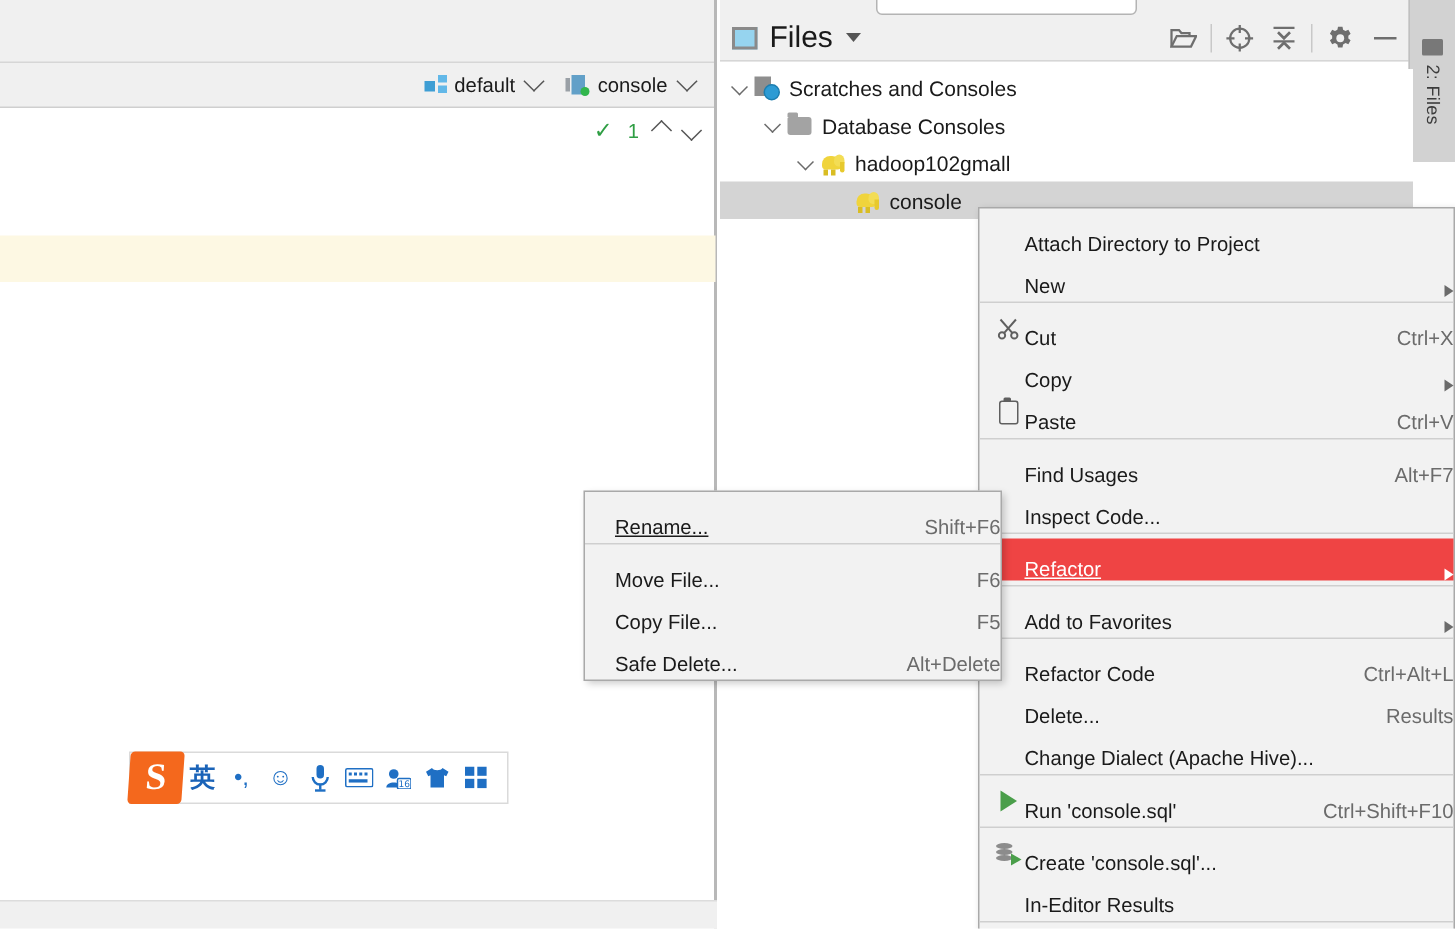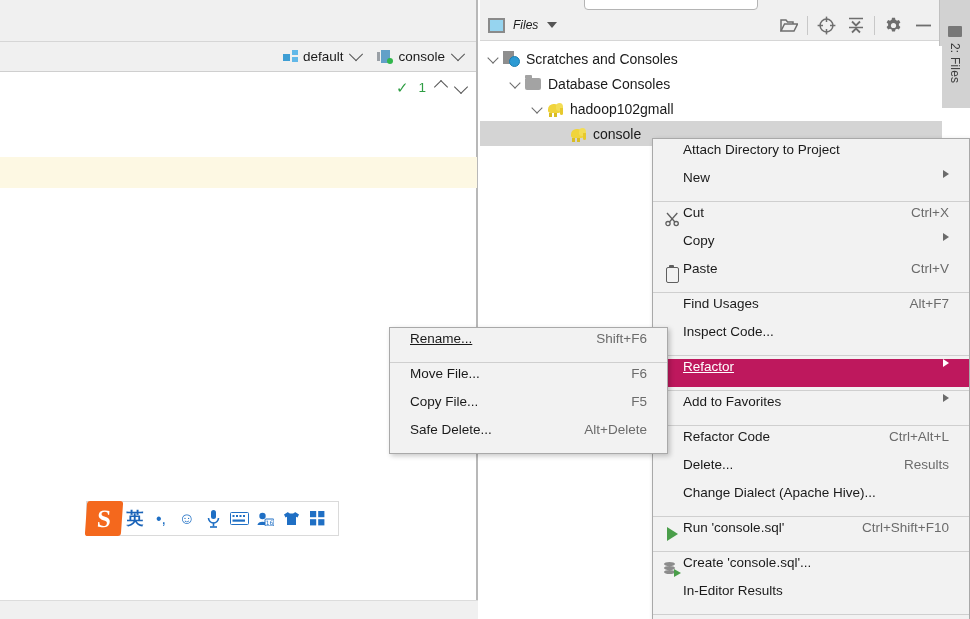--- a/index.html
+++ b/index.html
@@ -179,23 +179,22 @@
   }
   #files-title-icon {
     width: 17px; height: 15px;
     margin-left: 8px;
     border: 2px solid #8a8a8a;
     background: #96d4ef;
     box-sizing: border-box;
   }
   #files-title {
     margin-left: 8px;
-    font-size: 12px;
+    font-size: 20px;
     color: #1a1a1a;
-    font-style: italic;
   }
   .tri-dn {
     margin-left: 9px;
     width: 0; height: 0;
     border-left: 5px solid transparent;
     border-right: 5px solid transparent;
     border-top: 6px solid #555;
   }
   #files-tools {
     position: absolute;
@@ -311,23 +310,23 @@
     background: #f2f2f2;
     border: 1px solid #a9a9a9;
     box-shadow: 2px 2px 5px rgba(0,0,0,0.22);
     padding: 3px 0;
     box-sizing: border-box;
     font-size: 13.5px;
     color: #1a1a1a;
   }
   .mi {
     display: flex;
-    align-items: flex-start;
+    align-items: flex-end;
     height: 28px;
-    padding: 0 20px 0 0;
+    padding: 0 0 0 0;
     cursor: default;
     white-space: nowrap;
   }
   .mi .mi-ico {
     width: 22px; height: 28px; margin-left: 8px;
     display:flex; align-items:center; justify-content:center;
     flex: 0 0 auto;
   }
   .mi .mi-label { flex: 1 1 auto; }
   .mi .mi-acc {
@@ -336,21 +335,21 @@
     flex: 0 0 auto;
   }
   .mi .mi-arrow {
     width: 0; height: 0;
     border-top: 4.5px solid transparent;
     border-bottom: 4.5px solid transparent;
     border-left: 6px solid #6b6b6b;
     margin-left: 20px;
     flex: 0 0 auto;
   }
-  .mi.hl { background: #be185d; color: #ffffff; }
+  .mi.hl { background: #ef4444; color: #ffffff; }
   .mi.hl .mi-arrow { border-left-color: #ffffff; }
   .msep { height: 1px; background: #cfcfcf; margin: 3px 0; }
   .u { text-decoration: underline; }
 
   #main-menu {
     left: 652px; top: 138px;
     width: 318px;
   }
   #main-menu .mi .mi-label { padding-left: 0px; }
   #sub-menu {

